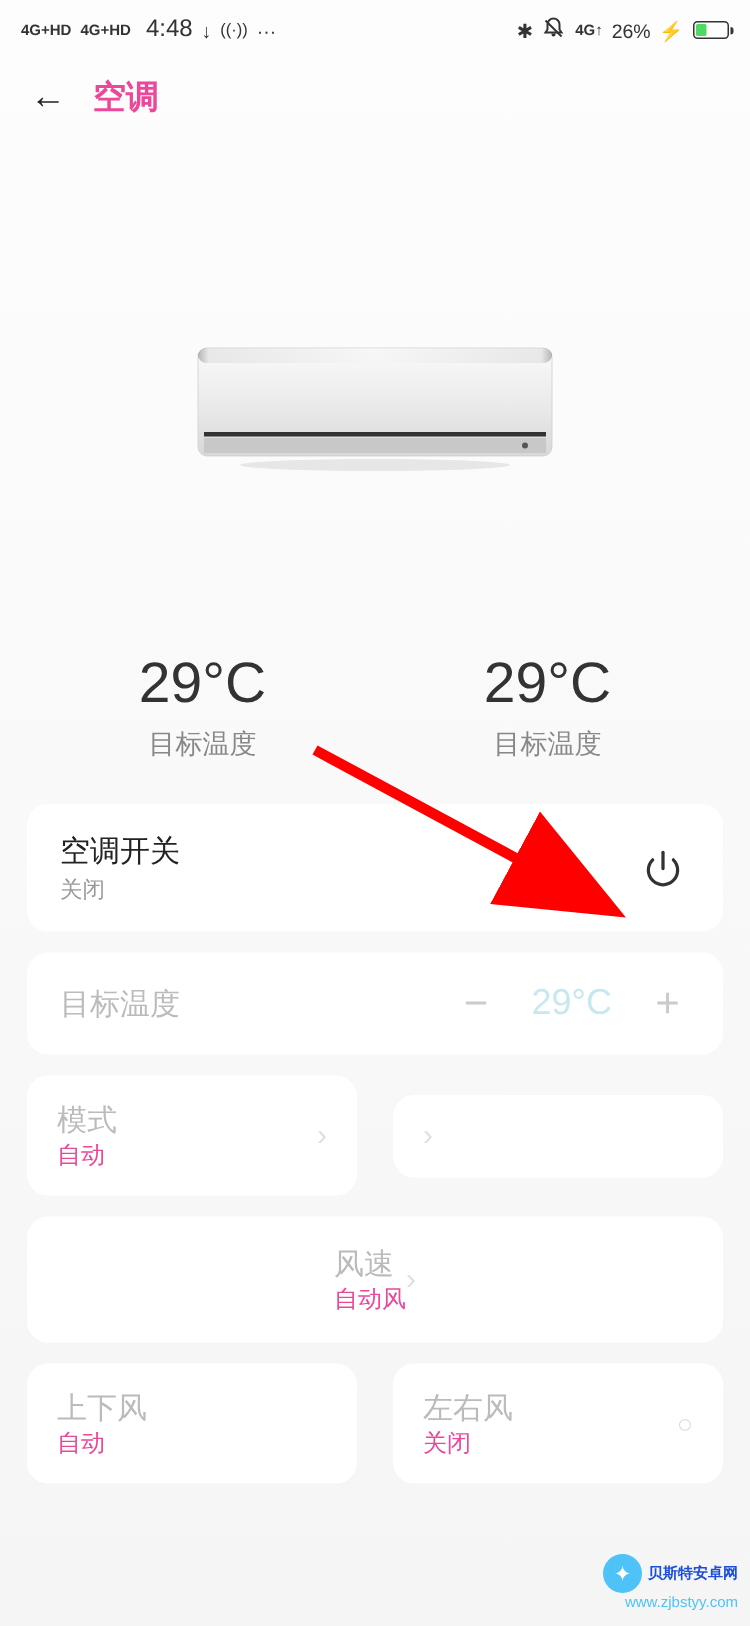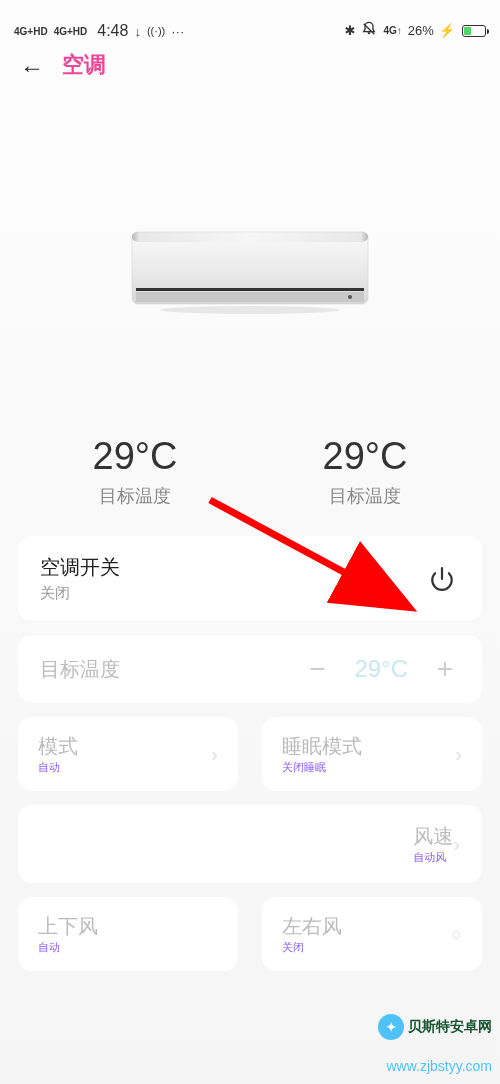--- a/index.html
+++ b/index.html
@@ -11,21 +11,21 @@
     body {
       width: 500px;
       height: 1084px;
       background: linear-gradient(180deg, #fdfdfd 0%, #f5f5f5 100%);
       position: relative;
       overflow: hidden;
     }
     .status-bar {
       height: 40px;
       display: flex;
-      align-items: flex-end;
+      align-items: center;
       justify-content: space-between;
       padding: 0 14px;
       font-size: 13px;
       font-weight: 500;
       color: #333;
     }
     .status-left {
       display: flex;
       align-items: center;
       gap: 6px;
@@ -146,22 +146,22 @@
     .card-title-disabled {
       font-size: 20px;
       font-weight: 400;
       color: #bbb;
     }
     .card-subtitle {
       font-size: 15px;
       color: #999;
     }
     .card-subtitle-disabled {
-      font-size: 11px;
-      color: #8b5cf6;
+      font-size: 16px;
+      color: #ec4899;
     }
     .power-btn {
       width: 36px;
       height: 36px;
       display: flex;
       align-items: center;
       justify-content: center;
       cursor: pointer;
     }
     .temp-card {
@@ -235,28 +235,28 @@
       height: 26px;
       background: #4fc3f7;
       border-radius: 50%;
       display: inline-flex;
       align-items: center;
       justify-content: center;
       color: #fff;
       font-size: 14px;
     }
     .watermark-text {
-      font-size: 14px;
+      font-size: 10px;
       font-weight: 600;
-      color: #14532d;
+      color: #1d4ed8;
     }
     .watermark-url {
-      font-size: 14px;
+      font-size: 10px;
       color: #4fc3f7;
-      margin-top: 18px;
+      margin-top: 1px;
     }
   </style>
 </head>
 <body>
 
 <div class="status-bar">
   <div class="status-left">
     <span class="signal-text">4G+HD</span>
     <span class="signal-text">4G+HD</span>
     <span class="time">4:48</span>
@@ -349,29 +349,25 @@
 
   <div class="dual-row">
     <div class="dual-card">
       <div>
         <div class="card-title-disabled">模式</div>
         <div class="card-subtitle-disabled">自动</div>
       </div>
       <span class="chevron">›</span>
     </div>
     <div class="dual-card">
-      <div>
-        <div class="card-title-disabled">睡眠模式</div>
-        <div class="card-subtitle-disabled">关闭睡眠</div>
-      </div>
       <span class="chevron">›</span>
     </div>
   </div>
 
-  <div class="card" style="display:flex;justify-content:flex-end;align-items:center;">
+  <div class="card" style="display:flex;justify-content:center;align-items:center;">
     <div>
       <div class="card-title-disabled">风速</div>
       <div class="card-subtitle-disabled">自动风</div>
     </div>
     <span class="chevron">›</span>
   </div>
 
   <div class="dual-row">
     <div class="dual-card">
       <div>

